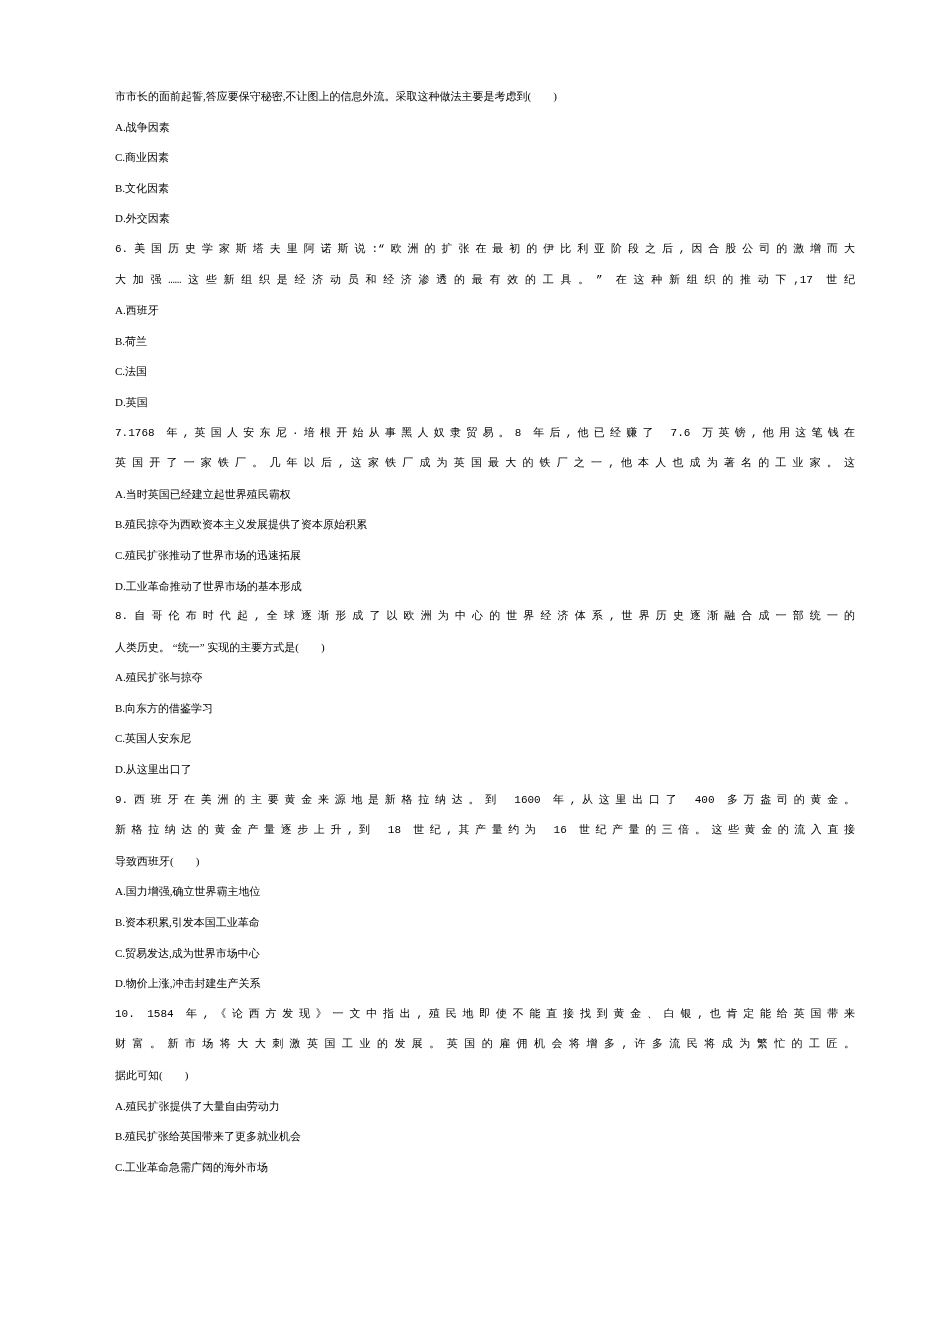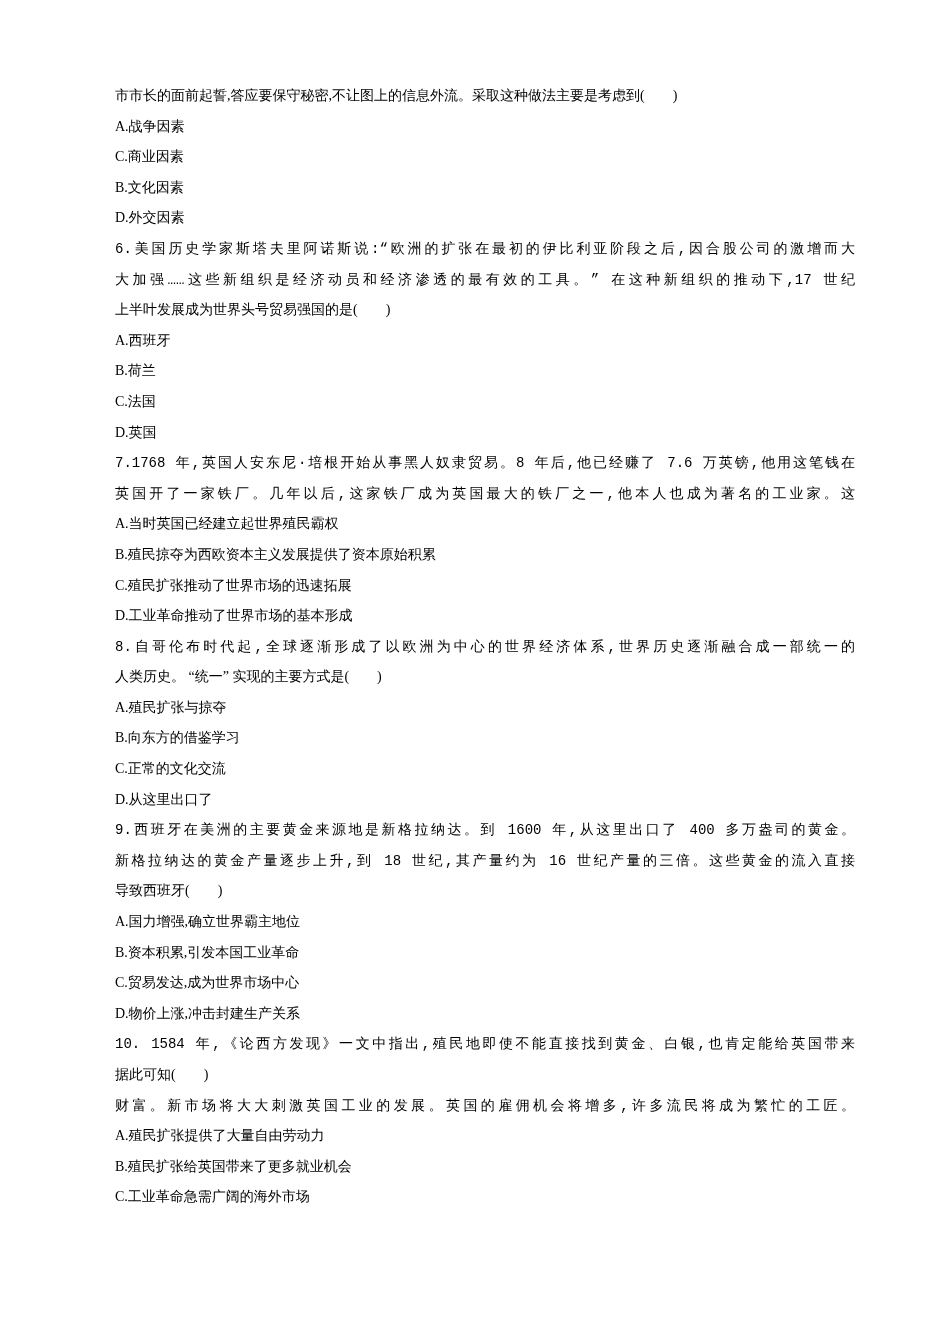--- a/index.html
+++ b/index.html
@@ -15,21 +15,21 @@
     color: #000000;
   }
   .page {
     box-sizing: border-box;
     width: 950px;
     height: 1344px;
     padding: 81px 95px 0 115px;
     background: #ffffff;
   }
   .line {
-    font-size: 14px;
+    font-size: 11px;
     line-height: 30.6px;
     height: 30.6px;
     overflow: hidden;
     white-space: normal;
     color: #000000;
     text-align: left;
   }
   
   .fill {
     text-align: justify;
@@ -50,57 +50,56 @@
     <div class="line">市市长的面前起誓,答应要保守秘密,不让图上的信息外流。采取这种做法主要是考虑到(　　)</div>
     <div class="line">A.战争因素</div>
     <div class="line">C.商业因素</div>
     <div class="line">B.文化因素</div>
     <div class="line">D.外交因素</div>
   </section>
 
   <section class="question-block">
     <div class="line fill">6.美国历史学家斯塔夫里阿诺斯说:“欧洲的扩张在最初的伊比利亚阶段之后,因合股公司的激增而大</div>
     <div class="line fill">大加强……这些新组织是经济动员和经济渗透的最有效的工具。” 在这种新组织的推动下,17 世纪</div>
-    <div class="line">上半叶发展成为世界头号贸易强国的是(　　)</div>
     <div class="line">A.西班牙</div>
     <div class="line">B.荷兰</div>
     <div class="line">C.法国</div>
     <div class="line">D.英国</div>
   </section>
 
   <section class="question-block">
     <div class="line fill">7.1768 年,英国人安东尼·培根开始从事黑人奴隶贸易。8 年后,他已经赚了 7.6 万英镑,他用这笔钱在</div>
     <div class="line fill">英国开了一家铁厂。几年以后,这家铁厂成为英国最大的铁厂之一,他本人也成为著名的工业家。这</div>
     <div class="line">A.当时英国已经建立起世界殖民霸权</div>
     <div class="line">B.殖民掠夺为西欧资本主义发展提供了资本原始积累</div>
     <div class="line">C.殖民扩张推动了世界市场的迅速拓展</div>
     <div class="line">D.工业革命推动了世界市场的基本形成</div>
   </section>
 
   <section class="question-block">
     <div class="line fill">8.自哥伦布时代起,全球逐渐形成了以欧洲为中心的世界经济体系,世界历史逐渐融合成一部统一的</div>
     <div class="line">人类历史。 “统一” 实现的主要方式是(　　)</div>
     <div class="line">A.殖民扩张与掠夺</div>
     <div class="line">B.向东方的借鉴学习</div>
-    <div class="line">C.正常的文化交流</div>
+    <div class="line">C.英国人安东尼</div>
     <div class="line">D.从这里出口了</div>
   </section>
 
   <section class="question-block">
     <div class="line fill">9.西班牙在美洲的主要黄金来源地是新格拉纳达。到 1600 年,从这里出口了 400 多万盎司的黄金。</div>
     <div class="line fill">新格拉纳达的黄金产量逐步上升,到 18 世纪,其产量约为 16 世纪产量的三倍。这些黄金的流入直接</div>
     <div class="line">导致西班牙(　　)</div>
     <div class="line">A.国力增强,确立世界霸主地位</div>
     <div class="line">B.资本积累,引发本国工业革命</div>
     <div class="line">C.贸易发达,成为世界市场中心</div>
     <div class="line">D.物价上涨,冲击封建生产关系</div>
   </section>
 
   <section class="question-block">
     <div class="line fill">10. 1584 年,《论西方发现》一文中指出,殖民地即使不能直接找到黄金、白银,也肯定能给英国带来</div>
+    <div class="line fill">财富。新市场将大大刺激英国工业的发展。英国的雇佣机会将增多,许多流民将成为繁忙的工匠。</div>
     <div class="line">据此可知(　　)</div>
-    <div class="line fill">财富。新市场将大大刺激英国工业的发展。英国的雇佣机会将增多,许多流民将成为繁忙的工匠。</div>
     <div class="line">A.殖民扩张提供了大量自由劳动力</div>
     <div class="line">B.殖民扩张给英国带来了更多就业机会</div>
     <div class="line">C.工业革命急需广阔的海外市场</div>
   </section>
 
 </div>
 
 </body></html>

